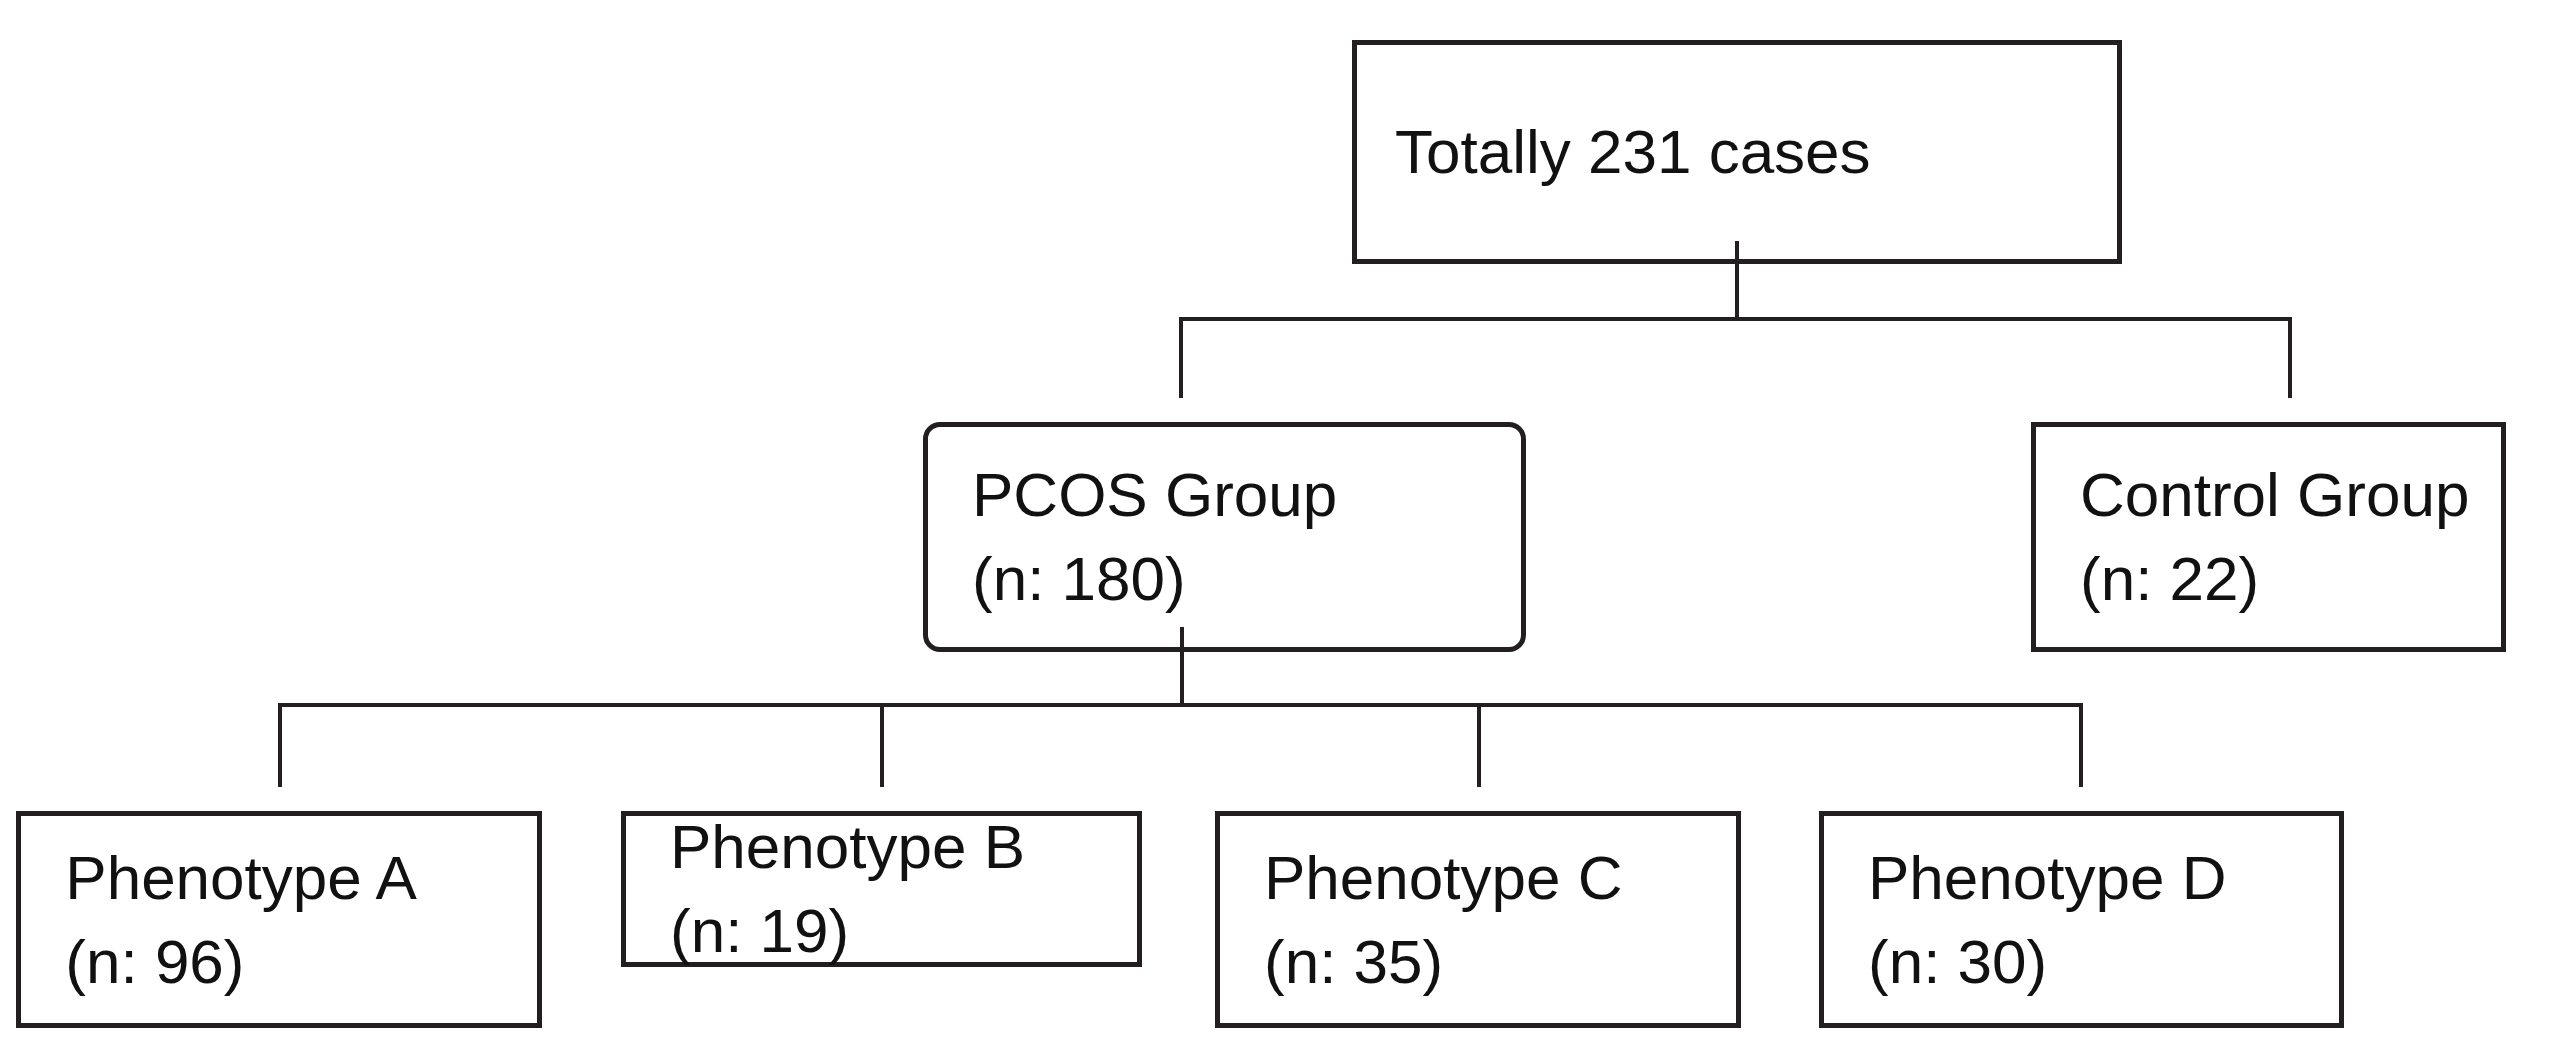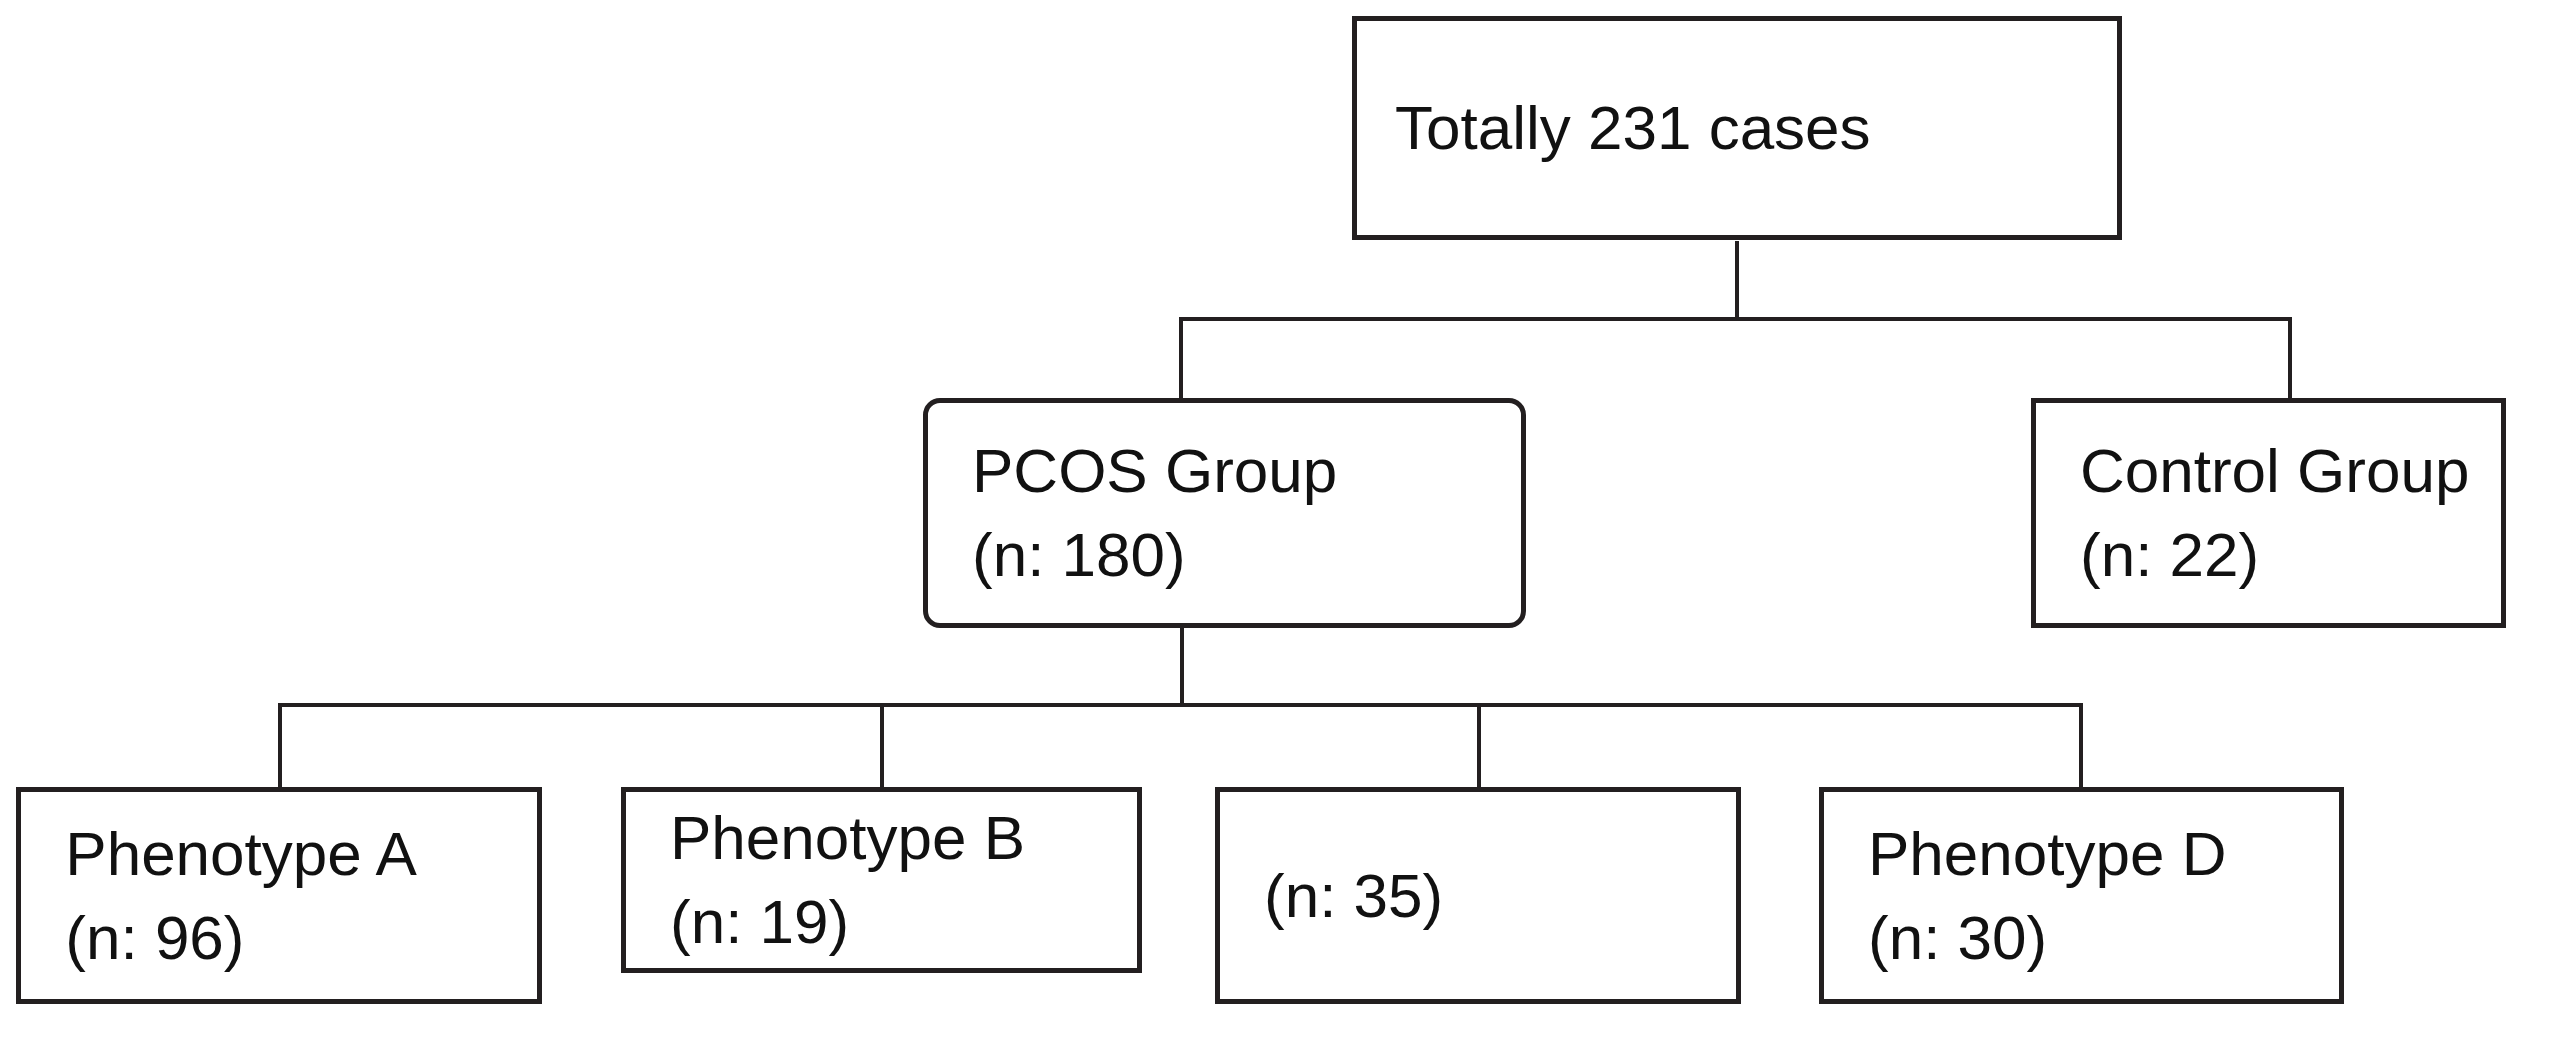--- a/index.html
+++ b/index.html
@@ -25,20 +25,21 @@
     display:flex;
     flex-direction:column;
     justify-content:center;
     align-items:flex-start;
     padding-left:44px;
     padding-right:19px;
     font-size:62px;
     line-height:84px;
     letter-spacing:0px;
     white-space:nowrap;
+    margin-top:24px;
   }
   .node .txt{display:block;}
   .hline{
     position:absolute;
     height:3.6px;
     background:var(--border-color);
   }
   .vline{
     position:absolute;
     width:3.6px;
@@ -74,26 +75,27 @@
   <div class="vline" style="left:278px;top:703px;height:84px;"></div>
   <div class="vline" style="left:880px;top:703px;height:84px;"></div>
   <div class="vline" style="left:1477px;top:703px;height:84px;"></div>
   <div class="vline" style="left:2079px;top:703px;height:84px;"></div>
 
   <div class="node" style="left:16.3px;top:787px;width:526px;height:217px;">
     <span class="txt">Phenotype A</span>
     <span class="txt">(n: 96)</span>
   </div>
 
-  <div class="node" style="left:621px;top:787px;width:521px;height:186px;">
+  <div class="node" style="left:621px;top:787px;width:521px;height:156px;">
     <span class="txt">Phenotype B</span>
     <span class="txt">(n: 19)</span>
   </div>
 
   <div class="node" style="left:1215px;top:787px;width:526px;height:217px;">
+    <span class="txt">Phenotype C</span>
     <span class="txt">(n: 35)</span>
   </div>
 
   <div class="node" style="left:1819px;top:787px;width:525px;height:217px;">
     <span class="txt">Phenotype D</span>
     <span class="txt">(n: 30)</span>
   </div>
 
 </div>
 

